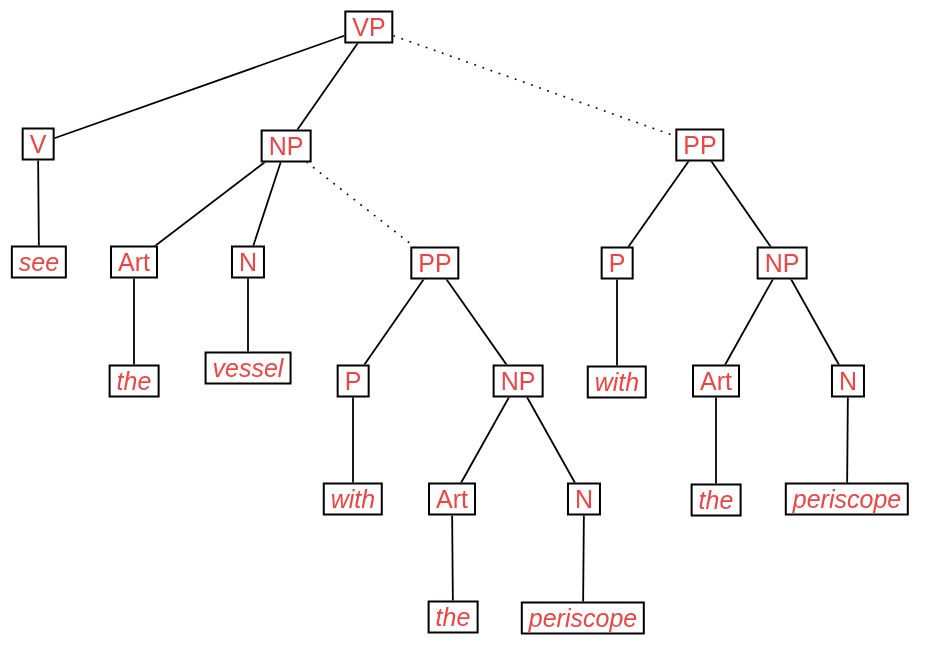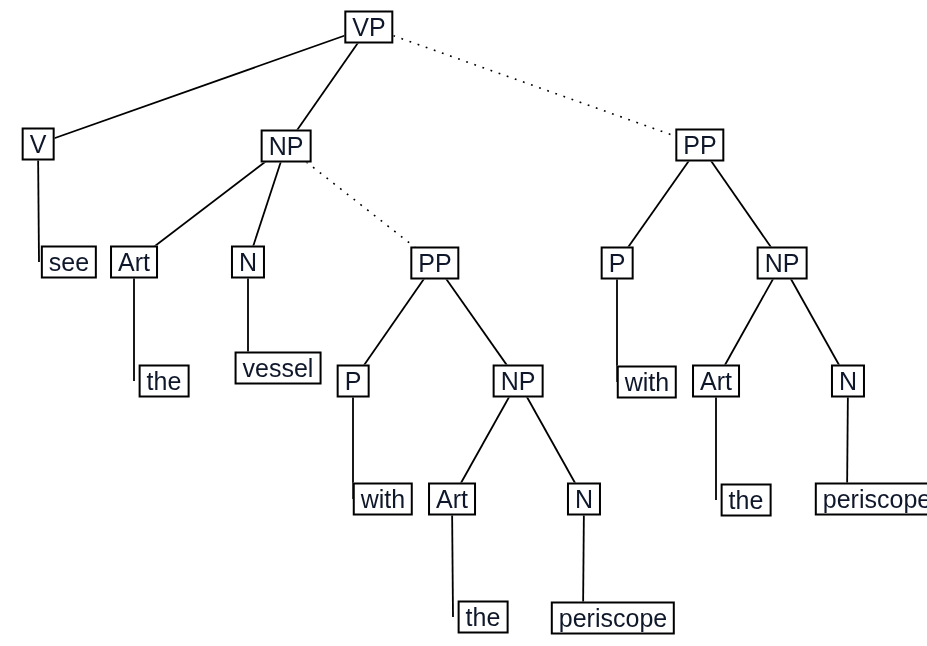--- a/index.html
+++ b/index.html
@@ -34,26 +34,26 @@
   }
   .node {
     position: absolute;
     transform: translate(-50%, -50%);
     z-index: 2;
     background: #ffffff;
     border: 2px solid #000000;
     padding: 0 6px;
     font-size: 25px;
     line-height: 29px;
-    color: #0f172a;
+    color: #ef4444;
     white-space: nowrap;
     text-align: right;
   }
   .node.italic {
-    margin-left: 30px;
+    font-style: italic;
   }
 </style>
 </head>
 <body>
 
 <div class="canvas">
   <svg class="edges-svg" viewBox="0 0 927 646" xmlns="http://www.w3.org/2000/svg">
       <line x1="369" y1="27" x2="38" y2="144" class="edge"></line>
       <line x1="369" y1="27" x2="286" y2="146" class="edge"></line>
       <line x1="369" y1="27" x2="700" y2="145" class="edge dotted"></line>

